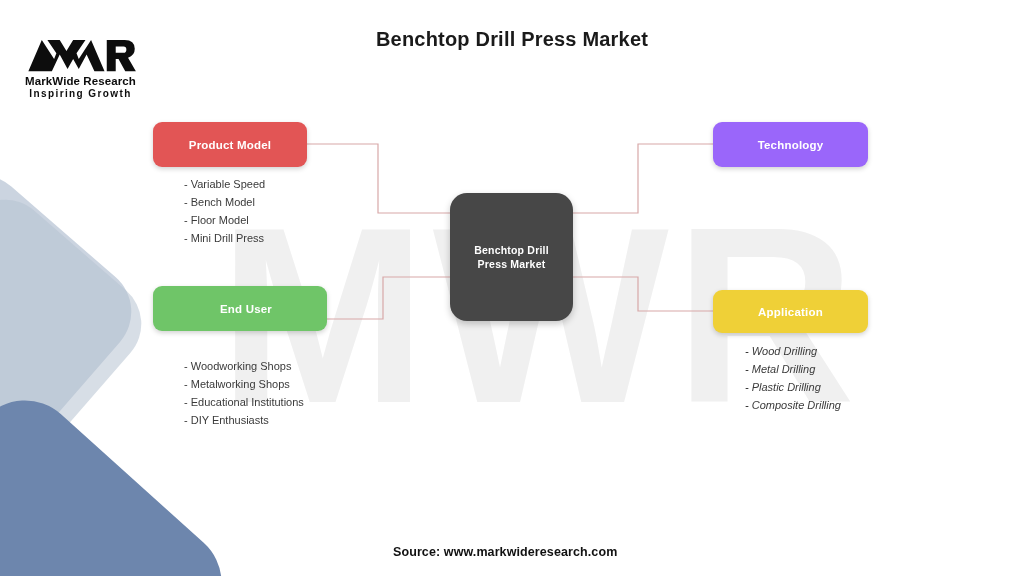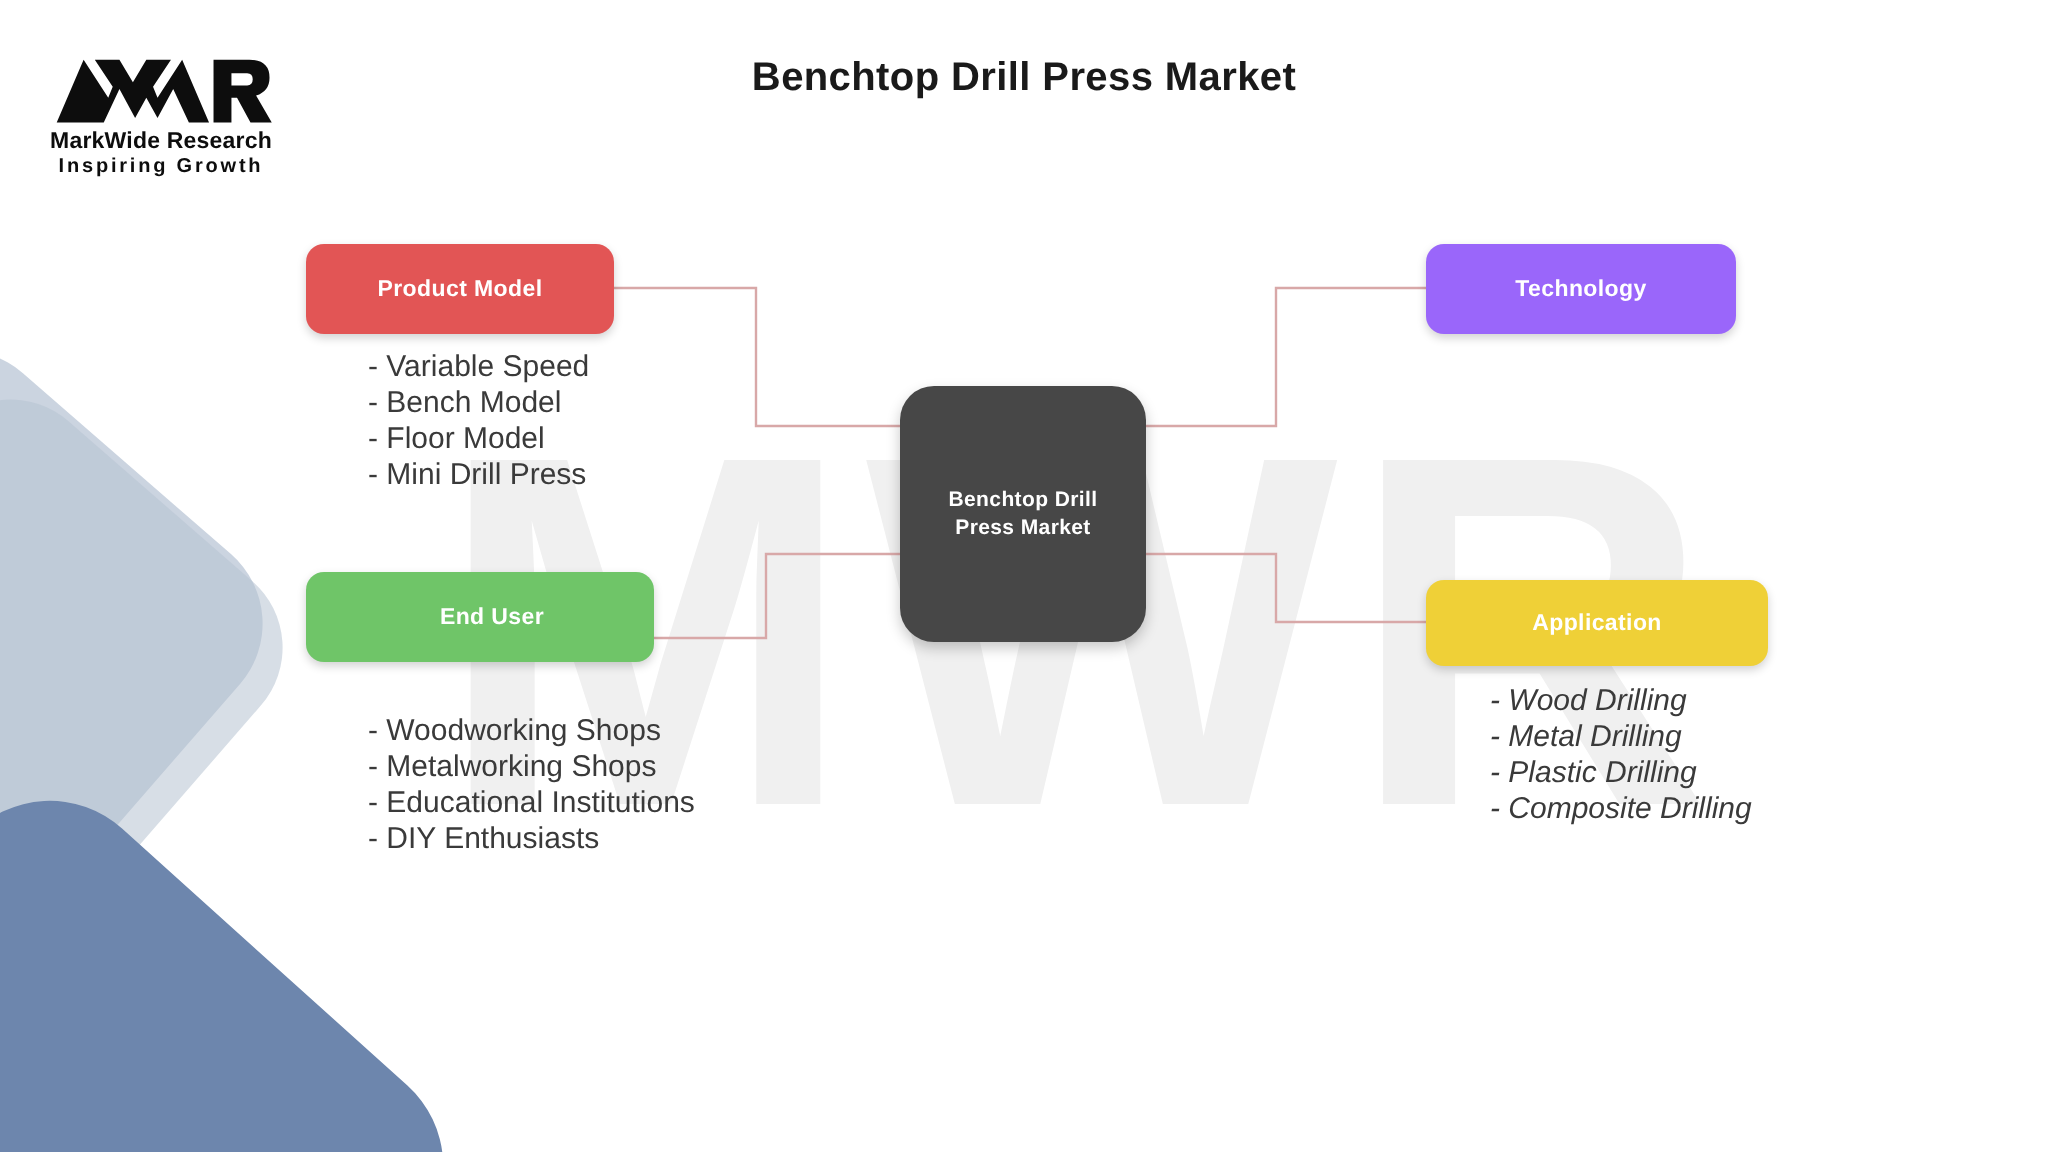--- a/index.html
+++ b/index.html
@@ -71,21 +71,21 @@
     letter-spacing: 6px;
     color: #f0f0f0;
     font-family: "Liberation Sans", sans-serif;
     user-select: none;
   }
 
   
   .logo {
     position: absolute;
     left: 18px;
-    top: 26px;
+    top: 36px;
     width: 125px;
     height: 62px;
   }
   .logo-mark {
     display: block;
     width: 112px;
     height: 38px;
     margin: 0 auto;
   }
   .logo-name {
@@ -134,37 +134,37 @@
     justify-content: center;
     border-radius: 9px;
     color: #ffffff;
     font-size: 11.5px;
     font-weight: bold;
     letter-spacing: 0.2px;
     box-shadow: 0 2px 5px rgba(0,0,0,0.18);
   }
   .node-list {
     position: absolute;
-    font-size: 15px;
+    font-size: 11px;
     color: #3a3a3a;
     line-height: 18px;
     white-space: nowrap;
   }
   .node-list div { line-height: 18px; }
 
   #box-product  { left: 153px; top: 122px;  width: 154px; height: 45px;  background: #e25555; }
   #list-product { left: 184px; top: 175px; }
 
   #box-technology  { left: 713px; top: 122px; width: 155px; height: 45px;  background: #9a66fa; }
   #list-technology { left: 745px; top: 169px; }
 
   #box-enduser  { left: 153px; top: 286px; width: 162px; height: 45px;  background: #6fc568; padding-left: 12px; }
   #list-enduser { left: 184px; top: 357px; }
 
-  #box-application  { left: 713px; top: 290px; width: 171px; height: 43px;  background: #efd037; }
+  #box-application  { left: 713px; top: 290px; width: 155px; height: 43px;  background: #efd037; }
   #list-application { left: 745px; top: 342px; font-style: italic; }
 
   #box-center {
     left: 450px; top: 193px; width: 123px; height: 128px;
     background: #474747;
     border-radius: 17px;
     text-align: center;
     line-height: 14px;
     padding: 0 8px;
     box-sizing: border-box;
@@ -246,14 +246,15 @@
   </div>
 
   <div class="node-box" id="box-application">Application</div>
   <div class="node-list" id="list-application">
     <div>- Wood Drilling</div>
     <div>- Metal Drilling</div>
     <div>- Plastic Drilling</div>
     <div>- Composite Drilling</div>
   </div>
 
+  <div class="footer-source">Source: www.markwideresearch.com</div>
 
 </div>
 
 </body></html>

